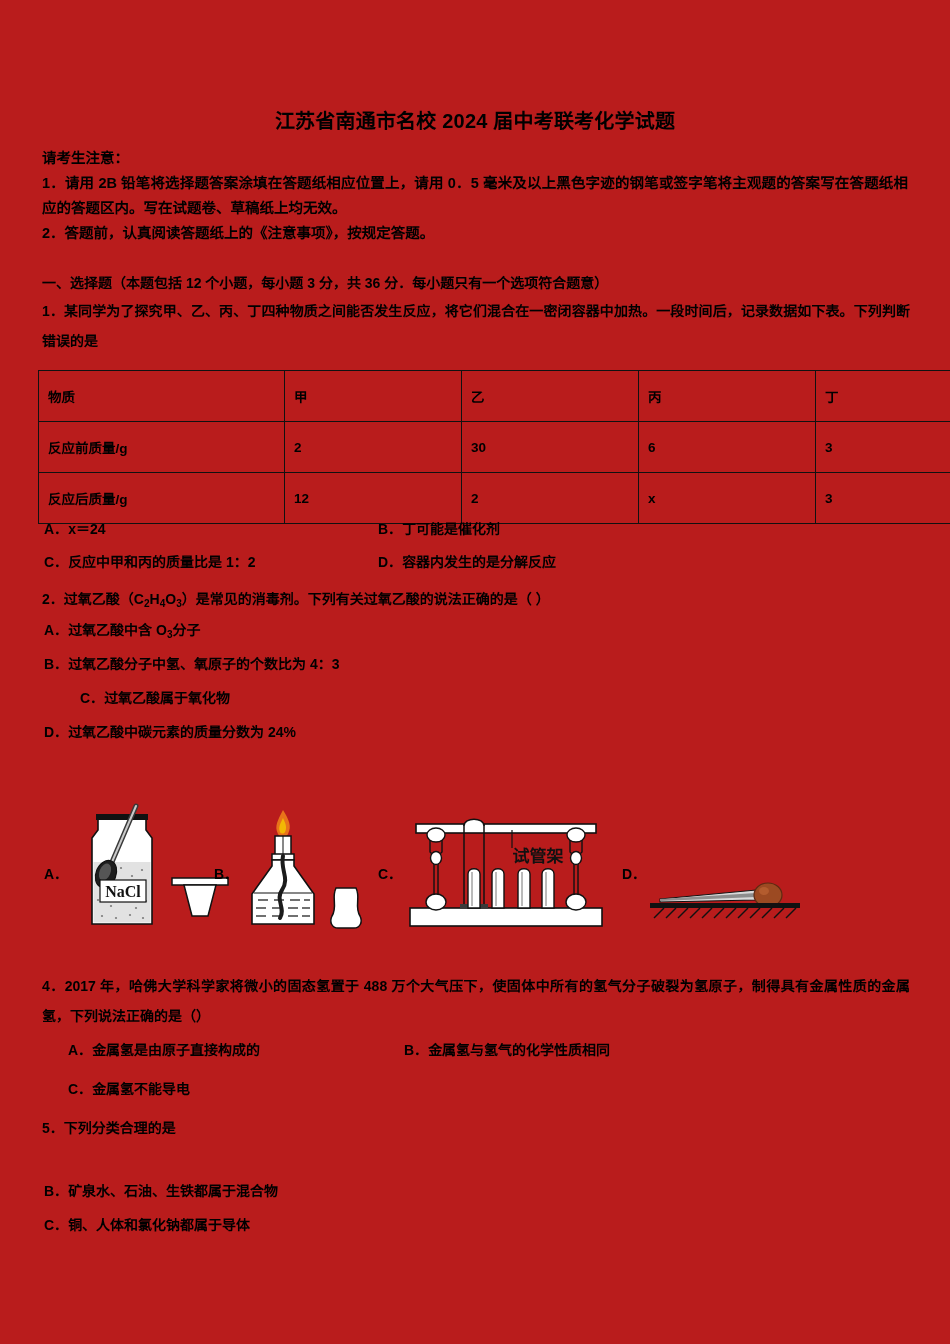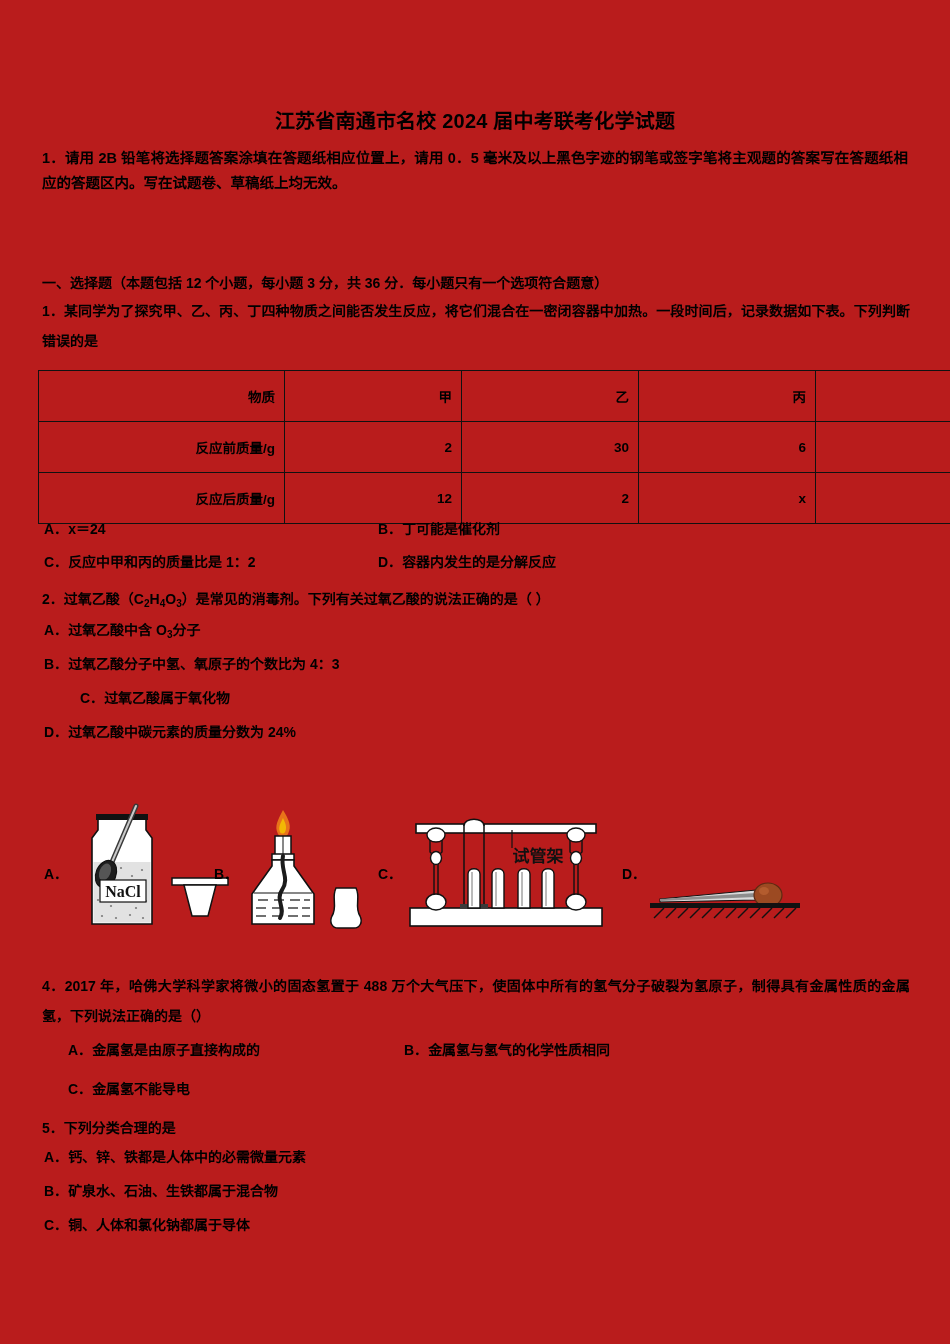--- a/index.html
+++ b/index.html
@@ -88,21 +88,21 @@
   .data-table td {
     border: 1px solid #111;
     height: 44px;
     padding: 3px 9px;
     font-size: 13.5px;
     font-weight: bold;
     font-family: "Liberation Sans", "DejaVu Sans", sans-serif;
     vertical-align: middle;
   }
   .data-table tr td:first-child { width: 227px; }
-  .data-table tr td { width: 158px; text-align: right; }
+  .data-table tr td { width: 158px; }
   .tbl-num {
     font-family: "Liberation Serif", "DejaVu Serif", serif;
     font-weight: bold;
   }
   
   .fig-row {
     position: absolute;
     left: 0;
     top: 790px;
     width: 950px;
@@ -120,21 +120,23 @@
   sub { font-size: 72%; vertical-align: -0.25em; }
 </style>
 </head>
 <body>
 
 <div class="page">
 
   <div class="doc-title">江苏省南通市名校 2024 届中考联考化学试题</div>
 
   <div class="notice-block">
+    <div class="notice-head">请考生注意：</div>
     <div class="notice-line">1．请用 2B 铅笔将选择题答案涂填在答题纸相应位置上，请用 0．5 毫米及以上黑色字迹的钢笔或签字笔将主观题的答案写在答题纸相应的答题区内。写在试题卷、草稿纸上均无效。</div>
+    <div class="notice-line">2．答题前，认真阅读答题纸上的《注意事项》，按规定答题。</div>
   </div>
 
   <div class="section-head">一、选择题（本题包括 12 个小题，每小题 3 分，共 36 分．每小题只有一个选项符合题意）</div>
 
   <div class="q-stem" style="left:42px; top:296px; width:868px;">
     <span>1．</span><span>某同学为了探究甲、乙、丙、丁四种物质之间能否发生反应，将它们混合在一密闭容器中加热。一段时间后，记录数据如下表。下列判断错误的是</span>
   </div>
 
   <table class="data-table">
     <tbody>
@@ -359,23 +361,20 @@
     <span>B．</span><span>金属氢与氢气的化学性质相同</span>
   </div>
   <div class="opt" style="left:68px; top:1078px;">
     <span>C．</span><span>金属氢不能导电</span>
   </div>
 
   <div class="q-stem" style="left:42px; top:1113px; width:868px;">
     <span>5．</span><span>下列分类合理的是</span>
   </div>
 
-  <div class="opt" style="left:44px; top:1146px;">
-    <span>A．</span><span>钙、锌、铁都是人体中的必需微量元素</span>
-  </div>
   <div class="opt" style="left:44px; top:1180px;">
     <span>B．</span><span>矿泉水、石油、生铁都属于混合物</span>
   </div>
   <div class="opt" style="left:44px; top:1214px;">
     <span>C．</span><span>铜、人体和氯化钠都属于导体</span>
   </div>
 
 </div>
 
 </body></html>

